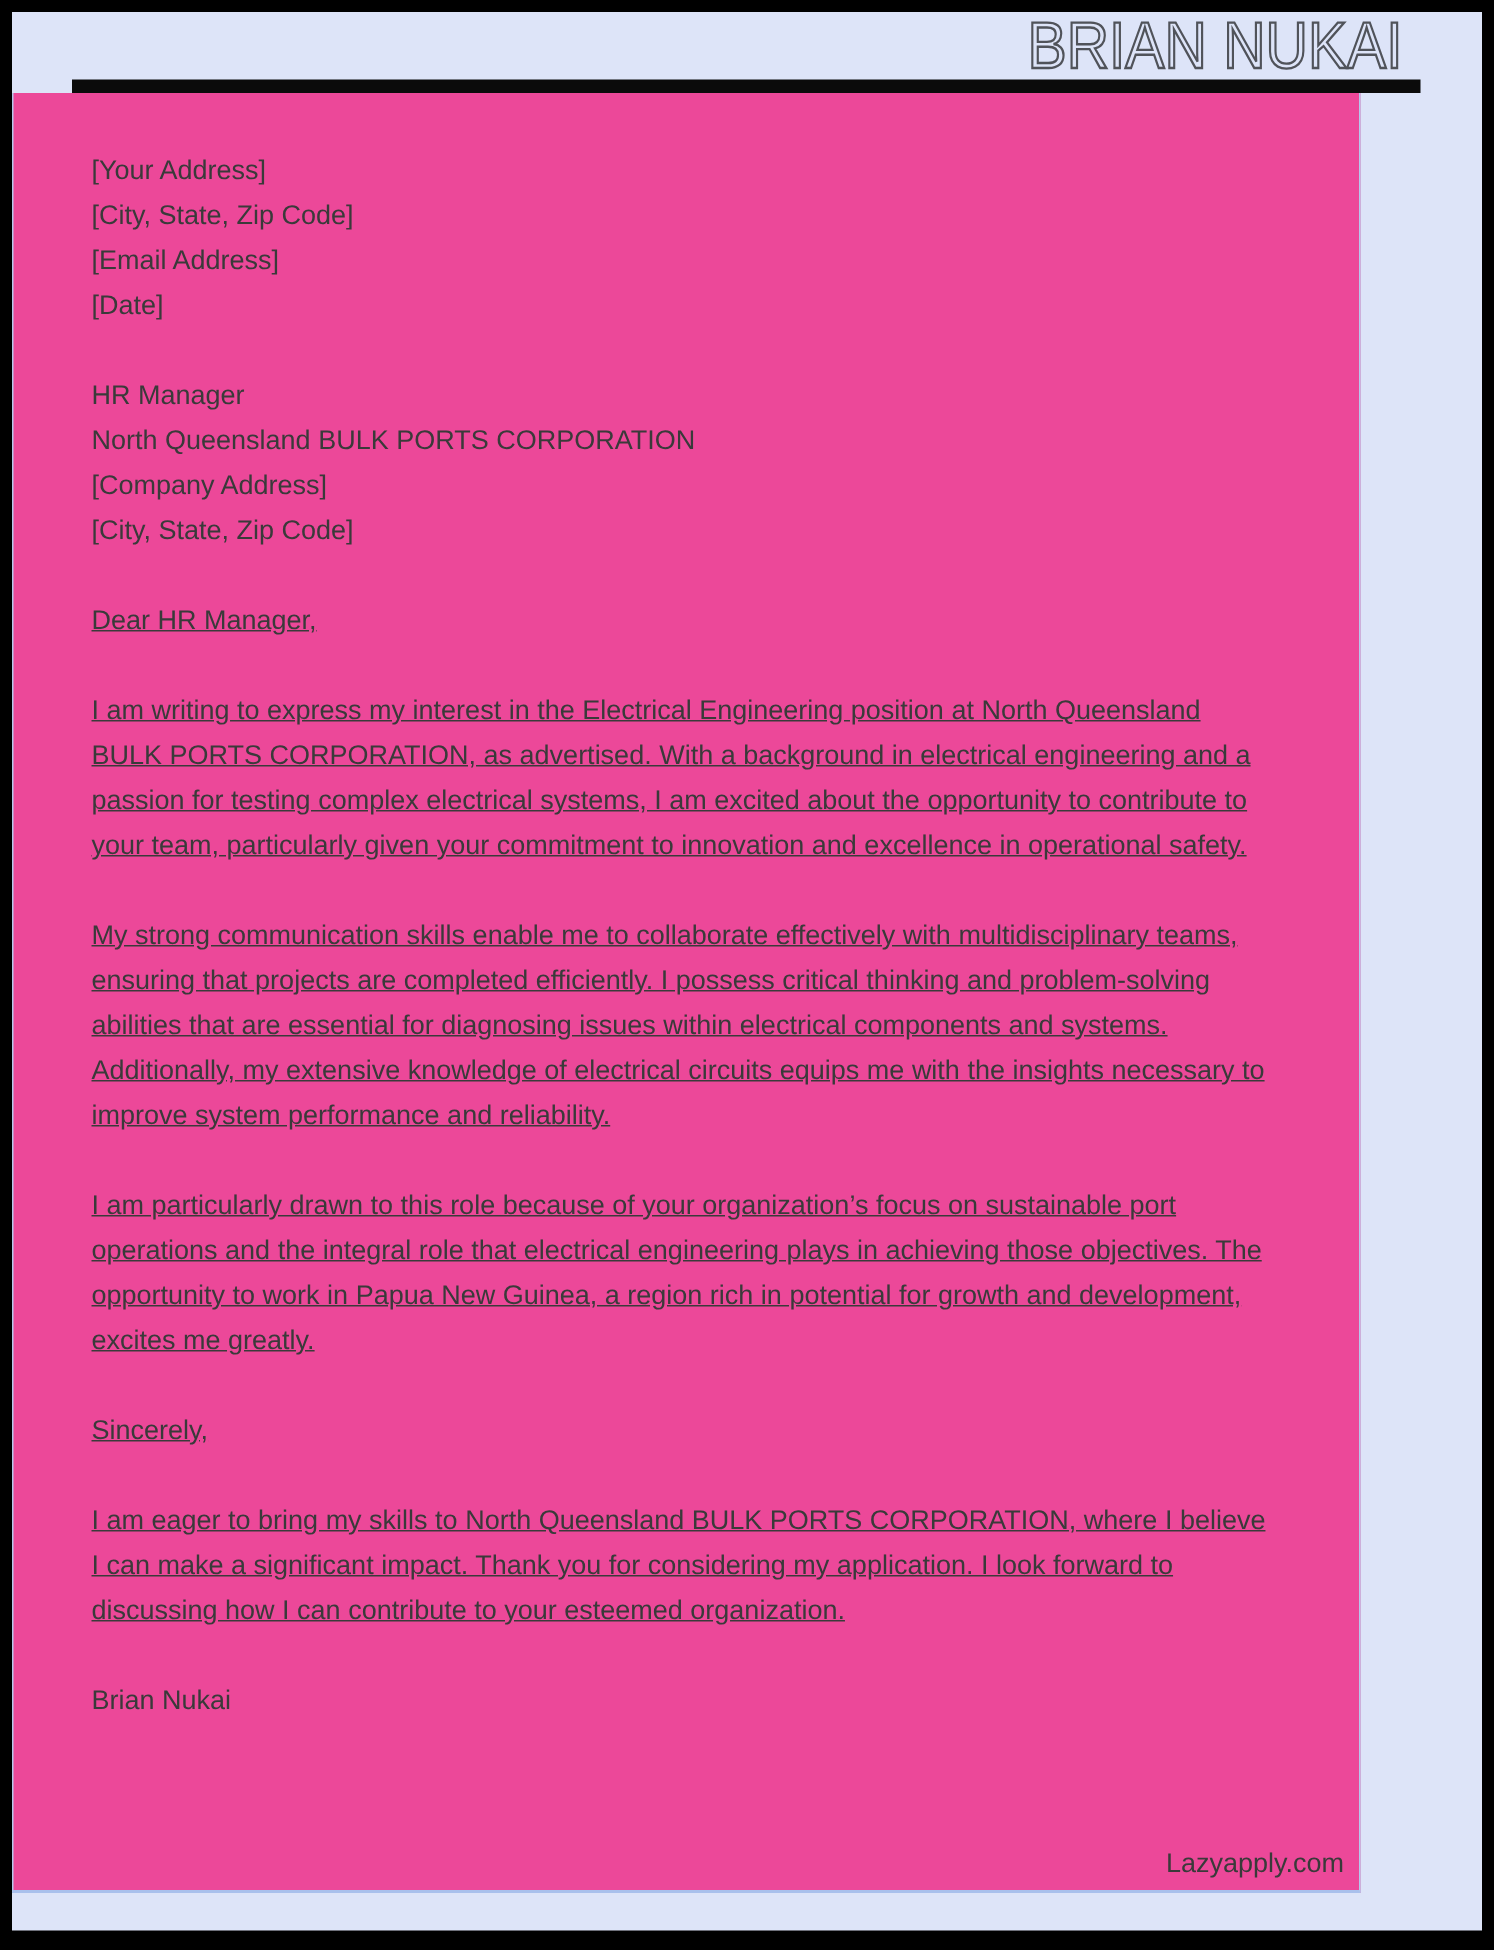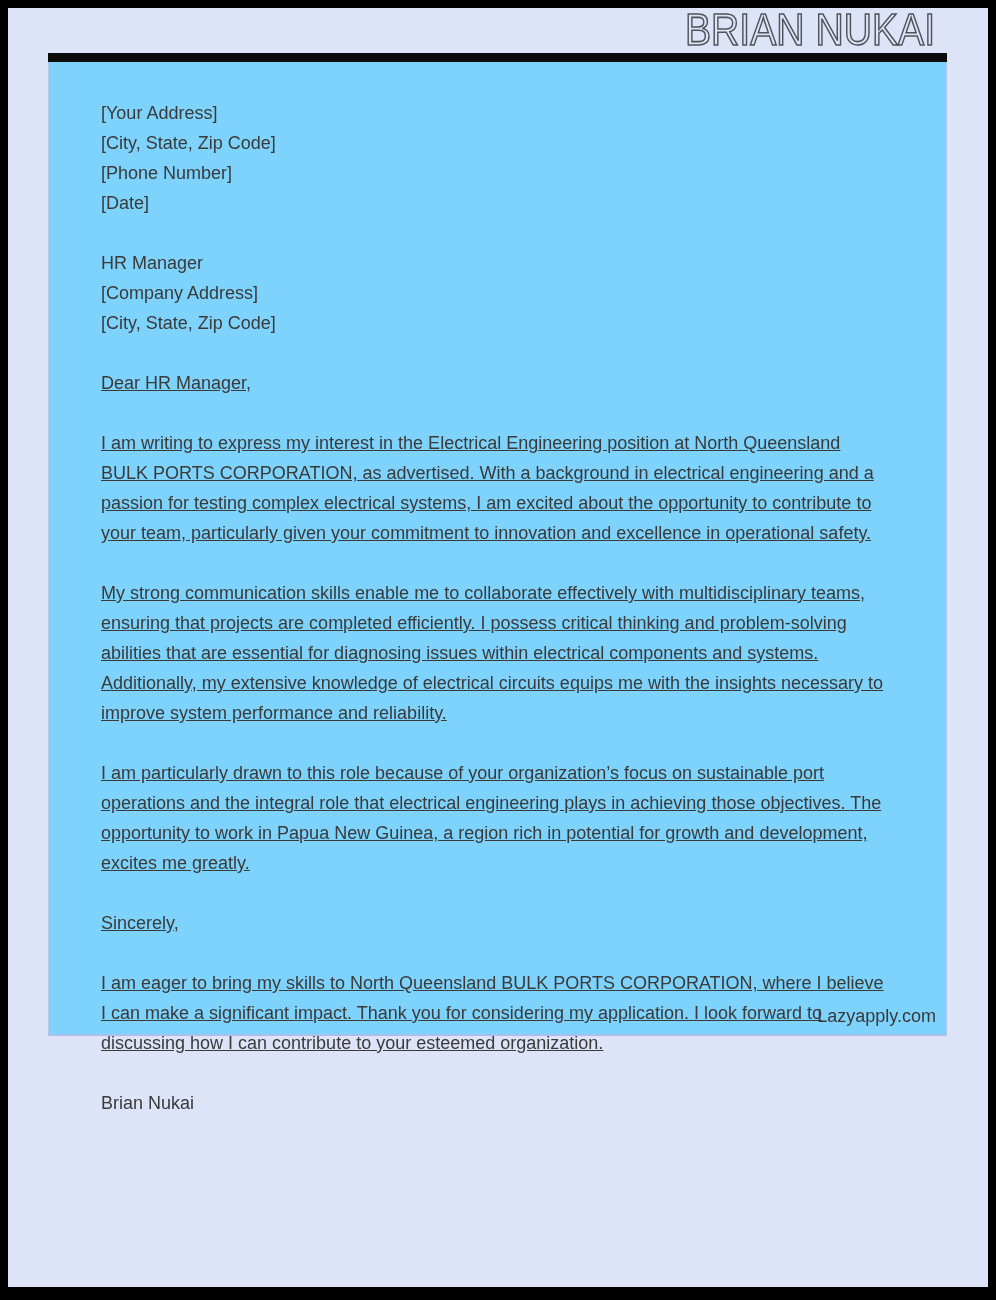--- a/index.html
+++ b/index.html
@@ -34,25 +34,24 @@
     stroke-width: 1.6px;
   }
   .top-bar {
     margin: 45px 0 0 40px;
     width: 899px;
     height: 9px;
     background: #0b0b0b;
   }
   
   .page {
-    margin-left: 40px;
     width: 899px;
-    height: 974px;
+    height: 1200px;
     box-sizing: border-box;
-    background: #7dd3fc;
+    background: #ec4899;
     border-left: 1px solid #b5c7ec;
     border-right: 1px solid #b5c7ec;
     border-bottom: 2px solid #a9c0ec;
     padding: 36px 55px 0 52px;
     position: relative;
     overflow: visible;
   }
   .page, .page p, .page div {
     font-size: 18px;
     line-height: 30px;
@@ -85,26 +84,27 @@
     <text x="278" y="37" text-anchor="end" textLength="250" lengthAdjust="spacingAndGlyphs">BRIAN NUKAI</text>
   </svg>
 
   <div class="top-bar"></div>
 
   <div class="page">
 
     <div class="block">
       <div class="line">[Your Address]</div>
       <div class="line">[City, State, Zip Code]</div>
-      <div class="line">[Phone Number]</div>
+      <div class="line">[Email Address]</div>
       <div class="line">[Date]</div>
     </div>
 
     <div class="block">
       <div class="line">HR Manager</div>
+      <div class="line">North Queensland BULK PORTS CORPORATION</div>
       <div class="line">[Company Address]</div>
       <div class="line">[City, State, Zip Code]</div>
     </div>
 
     <p>Dear HR Manager,</p>
 
     <p>I am writing to express my interest in the Electrical Engineering position at North Queensland BULK PORTS CORPORATION, as advertised. With a background in electrical engineering and a passion for testing complex electrical systems, I am excited about the opportunity to contribute to your team, particularly given your commitment to innovation and excellence in operational safety.</p>
     <p>My strong communication skills enable me to collaborate effectively with multidisciplinary teams, ensuring that projects are completed efficiently. I possess critical thinking and problem-solving abilities that are essential for diagnosing issues within electrical components and systems. Additionally, my extensive knowledge of electrical circuits equips me with the insights necessary to improve system performance and reliability.</p>
     <p>I am particularly drawn to this role because of your organization’s focus on sustainable port operations and the integral role that electrical engineering plays in achieving those objectives. The opportunity to work in Papua New Guinea, a region rich in potential for growth and development, excites me greatly.</p>
     <p>Sincerely,</p>

